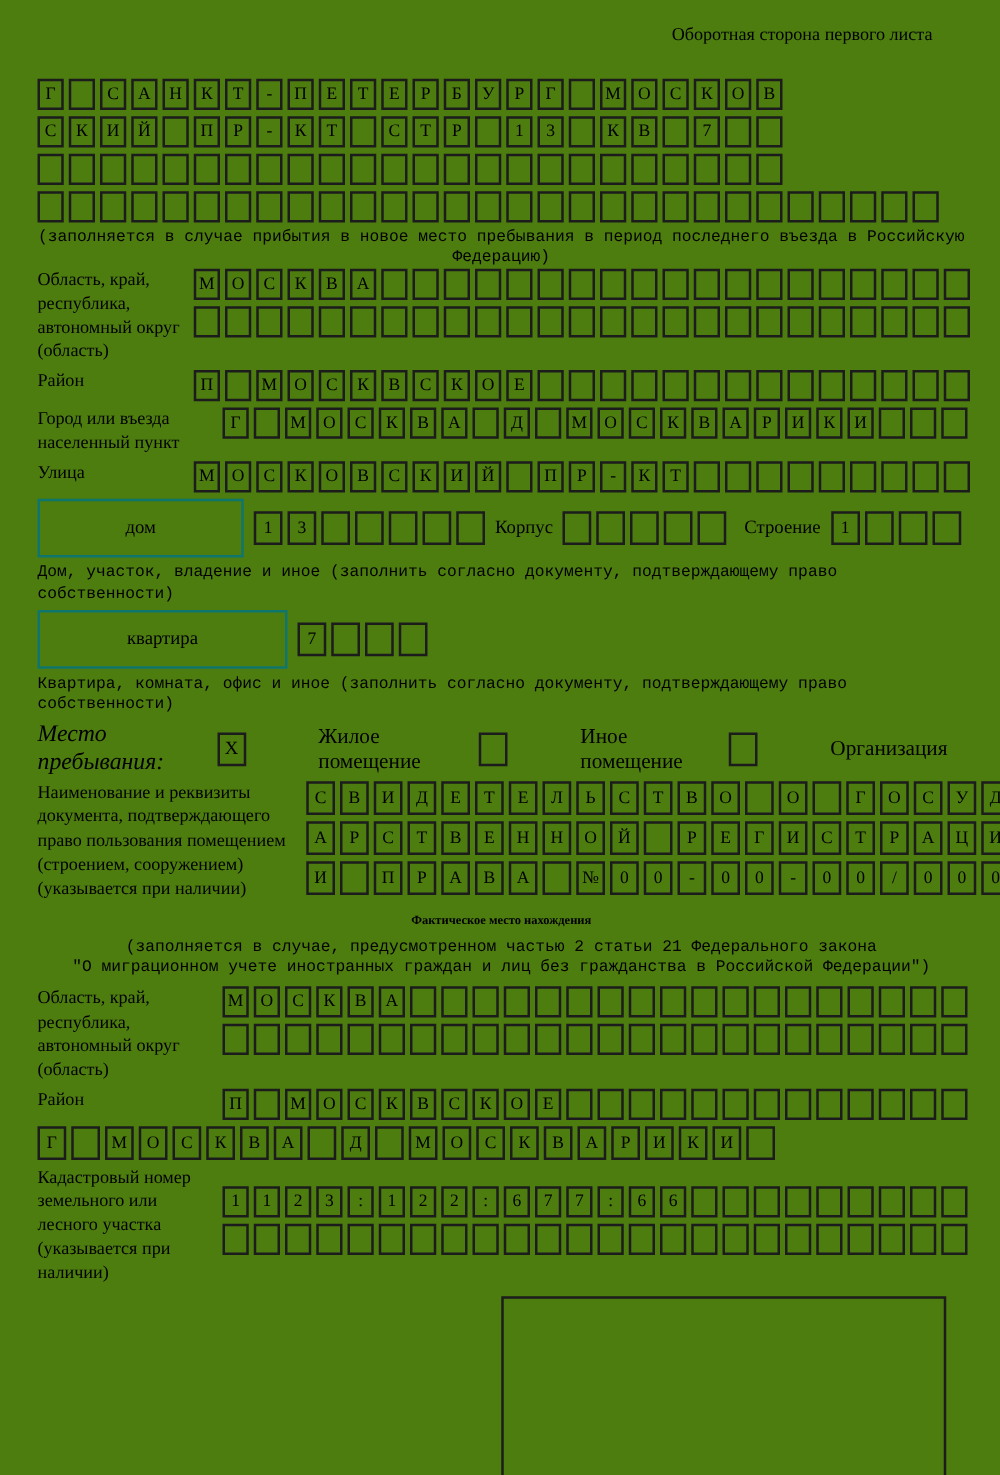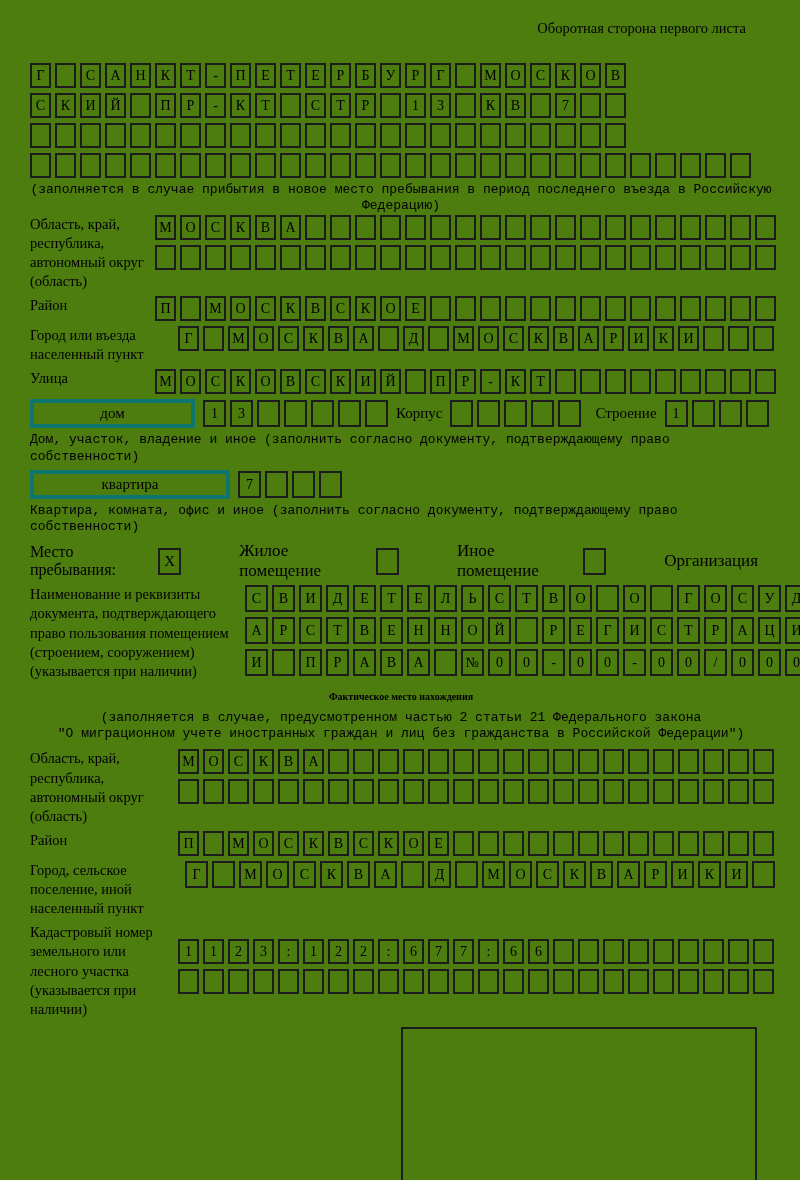--- a/index.html
+++ b/index.html
@@ -31,21 +31,21 @@
     text-align:center; line-height:21px;
     font-size:14px; font-family:"Liberation Serif","DejaVu Serif",serif;
   }
   .boxrow.big .box { width:23px; flex-basis:23px; height:27px; line-height:23px; }
 
   .caption { font-size:13px; line-height:1.25;font-family:Liberation Mono, monospace; }
   .caption.center { text-align:center; }
   .section-title { text-align:center; font-weight:bold; font-size:16px; margin:7px 0 8px 0; }
   .sub-title { text-align:center; font-weight:bold; font-size:10px; margin:10px 0 8px 0; }
 
-  .wide-box { border:4px solid #0f766e; height:29px; display:flex; align-items:center; justify-content:center; font-size:15px; }
+  .wide-box { border:2px solid #0f766e; height:47px; display:flex; align-items:center; justify-content:center; font-size:15px; }
   .inline-row { display:flex; align-items:center; margin-bottom:4px; }
   .gap8 { width:8px; } .gap14 { width:14px; }
 
   .checkbox {
     width:23px; height:27px; flex:0 0 23px;
     border:2px solid #1c1c1c; text-align:center; line-height:23px; font-size:15px;
   }
   .opt-label { padding:0 14px 0 10px; font-size:17px;margin-left:48px; }
 
   .stamp-wrap { margin-left:365px; width:368px; margin-top:8px; }
@@ -366,21 +366,21 @@
     <div class="boxrow big">
         <span class="box">7</span>
         <span class="box"></span>
         <span class="box"></span>
         <span class="box"></span>
       </div>
   </div>
   <div class="caption" style="margin-bottom:6px;">Квартира, комната, офис и иное (заполнить согласно документу, подтверждающему право собственности)</div>
 
   <div class="inline-row">
-    <span style="font-size:16px;">Место пребывания:</span>
+    <span style="font-size:19px;font-style:italic;">Место пребывания:</span>
     <div class="gap8"></div>
     <div class="checkbox">X</div>
     <span class="opt-label">Жилое помещение</span>
     <div class="checkbox"></div>
     <span class="opt-label">Иное помещение</span>
     <div class="checkbox"></div>
     <span class="opt-label">Организация</span>
   </div>
 
   <div class="field-row">
@@ -544,21 +544,20 @@
         <span class="box"></span>
         <span class="box"></span>
         <span class="box"></span>
         <span class="box"></span>
         <span class="box"></span>
         <span class="box"></span>
       </div>
   </div>
 
   <div class="field-row">
-    <div class="field-label w155">Город, сельское поселение, иной населенный пункт</div>
     <div class="boxrow big">
         <span class="box">Г</span>
         <span class="box"></span>
         <span class="box">М</span>
         <span class="box">О</span>
         <span class="box">С</span>
         <span class="box">К</span>
         <span class="box">В</span>
         <span class="box">А</span>
         <span class="box"></span>

